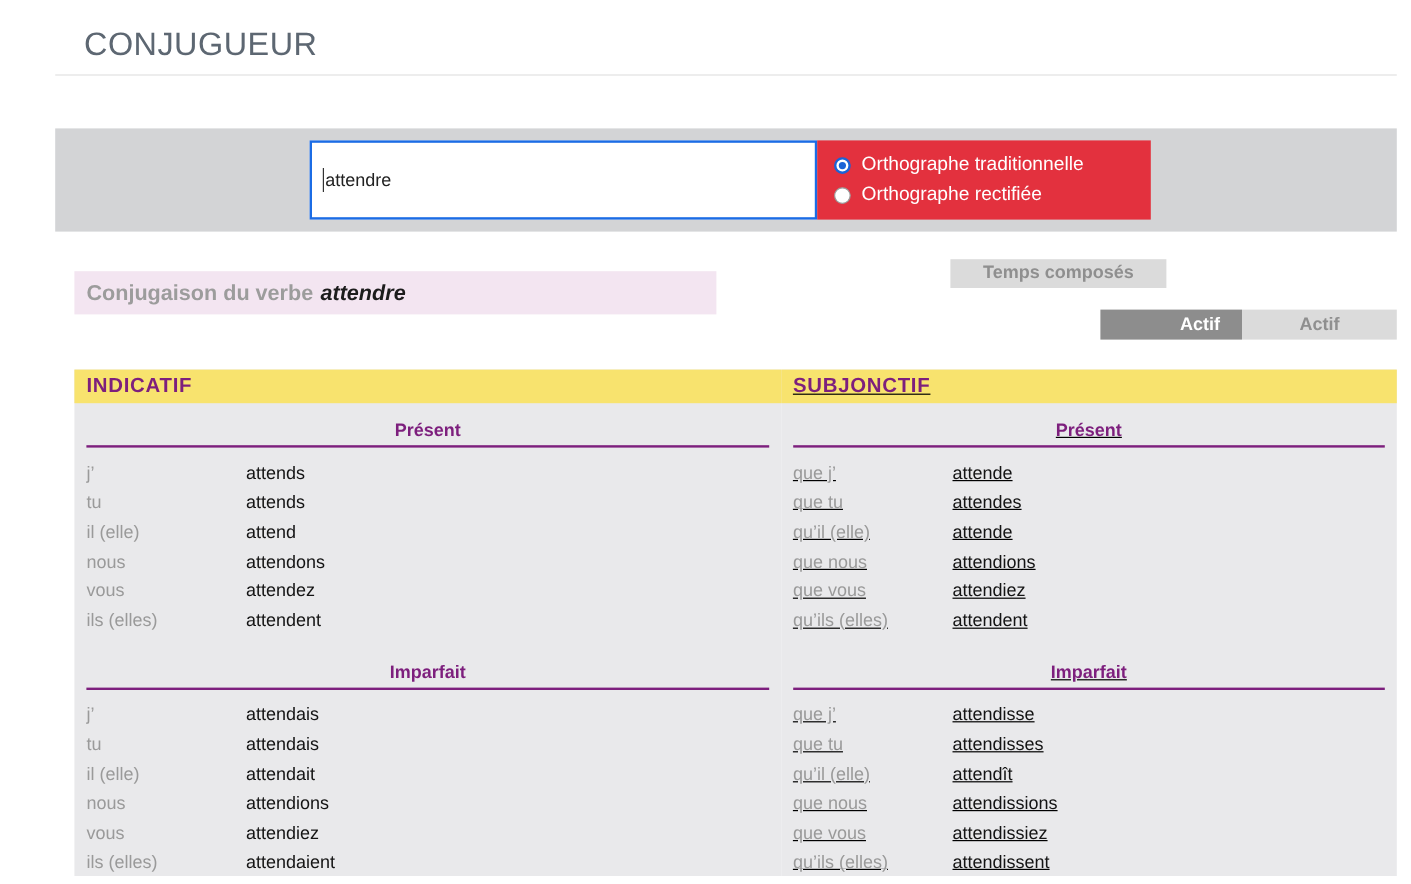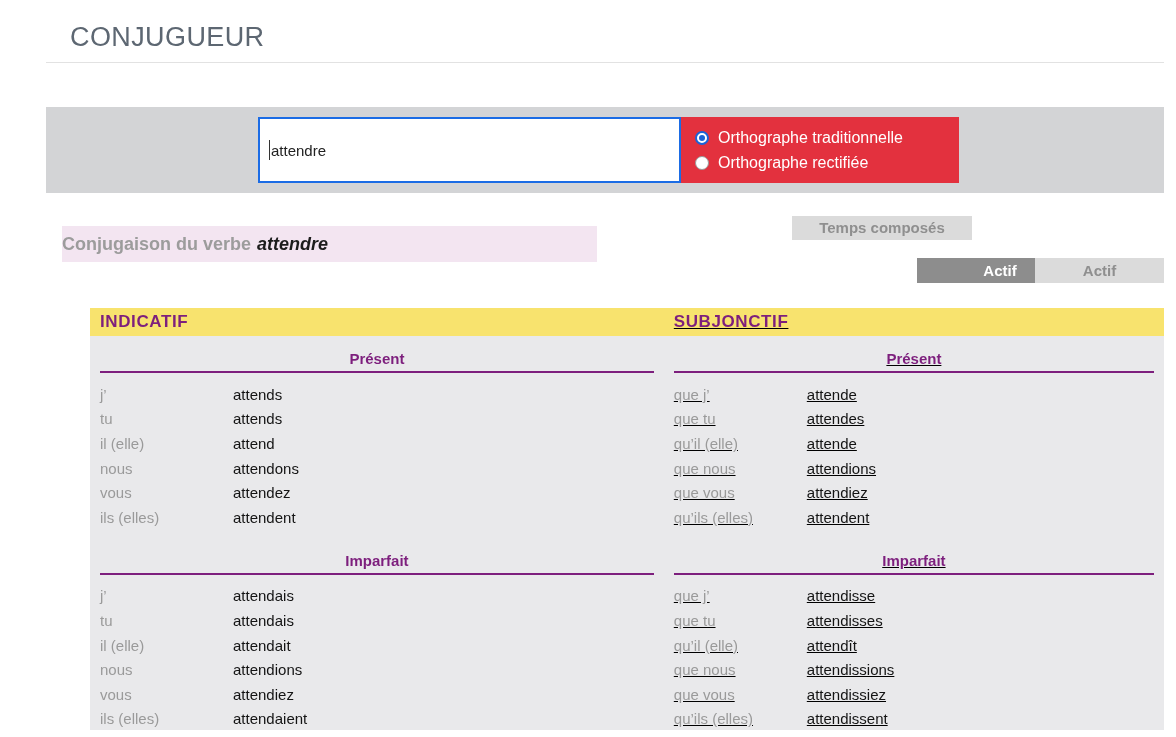--- a/index.html
+++ b/index.html
@@ -23,21 +23,21 @@
                background:#e3313e; color:#ffffff; padding:8px 0 0 14px; }
   .opt-row { display:flex; align-items:center; height:25px; font-size:16px; cursor:default; }
   .radio { width:14px; height:14px; border-radius:50%; background:#ffffff;
            border:1px solid #9a9a9a; margin-right:9px; position:relative; flex:0 0 14px; }
   .radio.active { border:2px solid #1b63d6; }
   .radio.active::after { content:""; position:absolute; left:50%; top:50%; width:6px; height:6px;
            margin:-3px 0 0 -3px; border-radius:50%; background:#1b63d6; }
 
   
   .result-title { position:absolute; left:62px; top:226px; width:535px; height:36px;
-                  background:#f3e5f1; display:flex; align-items:center; padding-left:0;
+                  background:#f3e5f1; display:flex; align-items:center; padding-left:10px;
                   font-size:18px; font-weight:bold; }
   .result-prefix { color:#9c9c9c; margin-right:6px; }
   .result-verb { color:#1c1c1c; font-style:italic; }
 
   
   .tabs-row { position:absolute; display:flex; }
   .tab { text-align:center; font-weight:bold; font-size:15px; background:#dbdbdb; color:#8f8f8f;
          cursor:pointer; }
   .tab.active { background:#8d8d8d; color:#ffffff; }
   .tabs-tense { left:792px; top:216px; }
@@ -46,21 +46,21 @@
   .tabs-tense div.tab:nth-of-type(2) { width:192px; }
   .tabs-voice { left:917px; top:258px; }
   .tabs-voice div.tab { height:25px; line-height:25px; }
   .tabs-voice div.tab:nth-of-type(1) { width:118px;padding-left:48px; }
   .tabs-voice div.tab:nth-of-type(2) { width:129px; }
 
   
   .moods { position:absolute; left:62px; top:308px; width:1102px; display:flex;
            justify-content:space-between; }
   .panel { background:#e9e9eb; height:422px; }
-  .panel:nth-of-type(1) { width:616px;margin-left:28px; }
+  .panel:nth-of-type(1) { width:616px; }
   .panel:nth-of-type(2) { width:537px;text-decoration:underline; }
   .mood-header { background:#f8e36e; height:28px; line-height:28px; padding-left:10px;
                  color:#7d1f7d; font-weight:bold; font-size:17px; letter-spacing:0.6px; }
   .mood-body { padding:0 10px; }
   .tense-title { margin-top:14px; font-size:15px; font-weight:bold; color:#7d1f7d;
                  padding-bottom:4px; border-bottom:2px solid #7d1f7d;text-align:center; }
   .tense-section:nth-of-type(2) .tense-title { margin-top:22px; }
   .rows { margin-top:9px; }
   .row { display:flex; align-items:center; height:24.6px; font-size:15px; }
   .pronoun { width:133px; color:#9a9a9a; flex:0 0 133px; }

